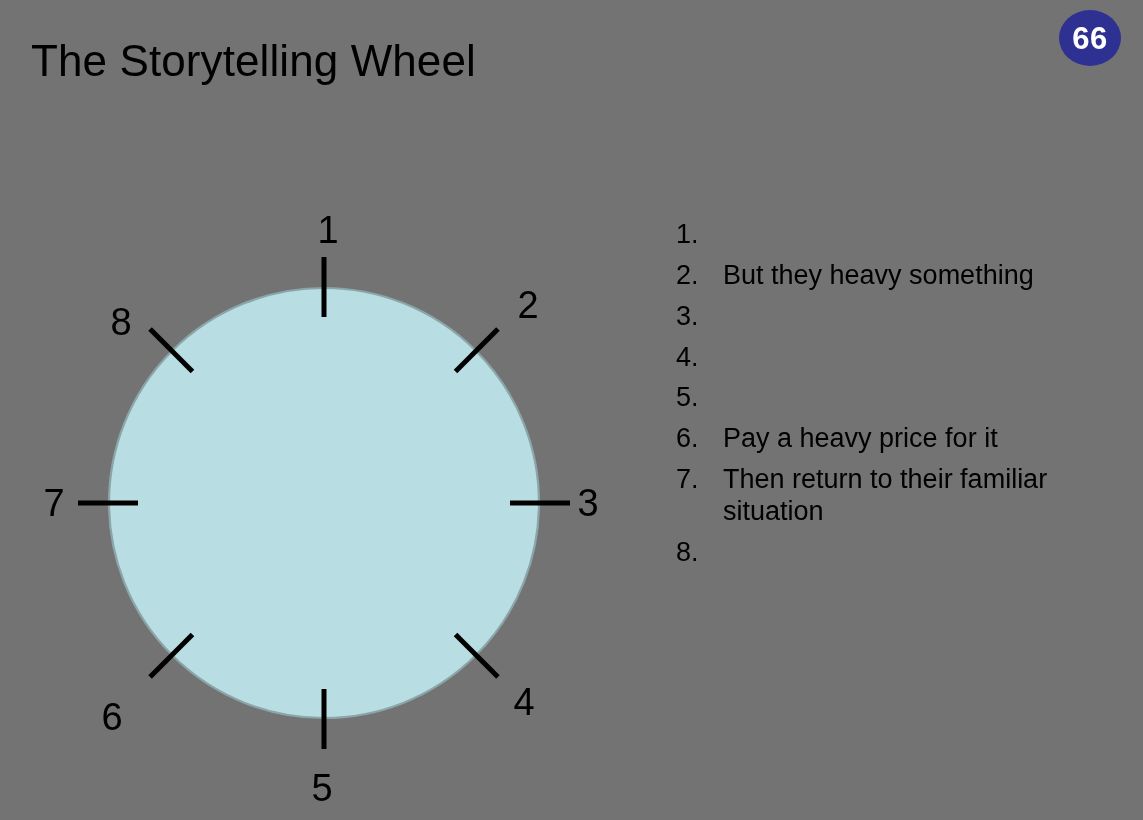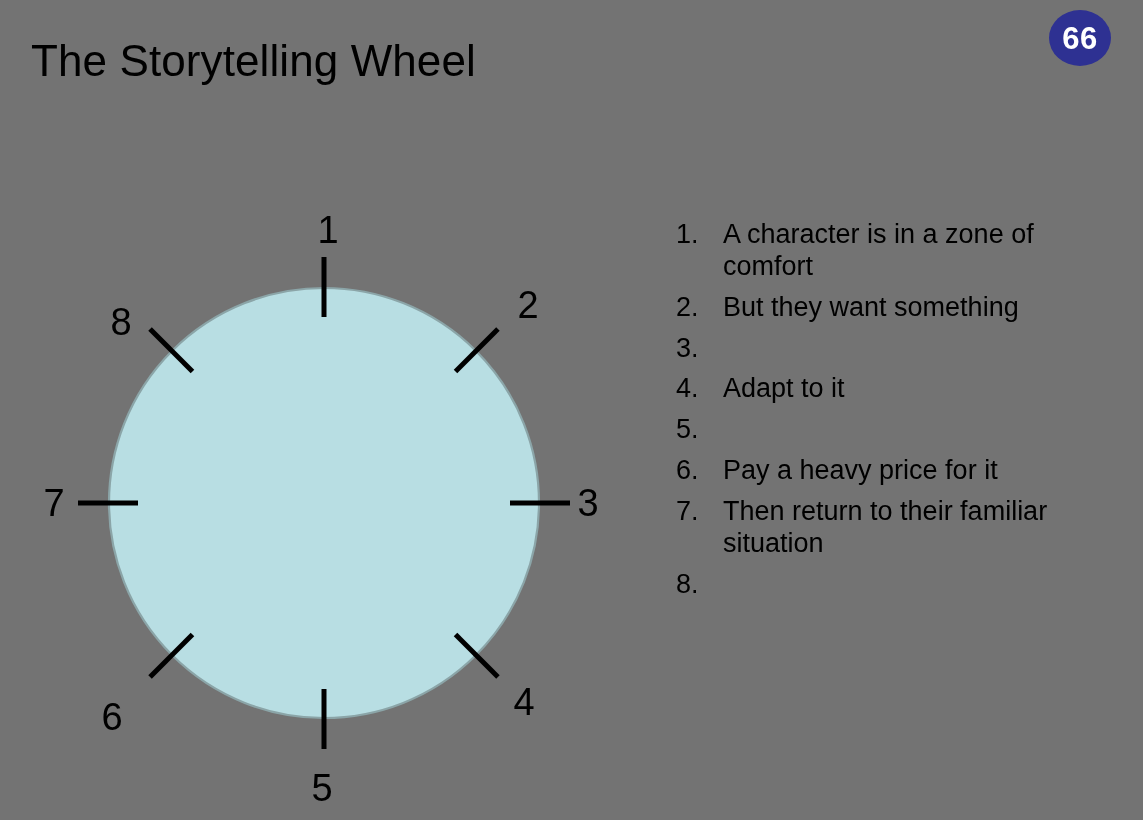--- a/index.html
+++ b/index.html
@@ -28,21 +28,21 @@
     font-size: 44px;
     line-height: 1.05;
     color: #000000;
     white-space: nowrap;
     letter-spacing: 0.1px;
   }
 
   
   #page-badge {
     position: absolute;
-    right: 32px;
+    right: 22px;
     top: 10px;
     width: 62px;
     height: 56px;
     border-radius: 50%;
     display: flex;
     align-items: center;
     justify-content: center;
   }
   #page-badge .badge-num {
     color: #ffffff;
@@ -130,32 +130,30 @@
       <div class="wheel-label" style="left: 524px; top: 542px;">4</div>
       <div class="wheel-label" style="left: 322px; top: 628px;">5</div>
       <div class="wheel-label" style="left: 112px; top: 557px;">6</div>
       <div class="wheel-label" style="left: 54px; top: 343px;">7</div>
       <div class="wheel-label" style="left: 121px; top: 162px;">8</div>
     </div>
 
   <div id="steps-list">
       <div class="step-row">
         <span class="step-num">1.</span>
-        <span class="step-text">A character is in a zone of comfort</span>
       </div>
       <div class="step-row">
         <span class="step-num">2.</span>
-        <span class="step-text">But they want something</span>
+        <span class="step-text">But they heavy something</span>
       </div>
       <div class="step-row">
         <span class="step-num">3.</span>
       </div>
       <div class="step-row">
         <span class="step-num">4.</span>
-        <span class="step-text">Adapt to it</span>
       </div>
       <div class="step-row">
         <span class="step-num">5.</span>
       </div>
       <div class="step-row">
         <span class="step-num">6.</span>
         <span class="step-text">Pay a heavy price for it</span>
       </div>
       <div class="step-row">
         <span class="step-num">7.</span>

